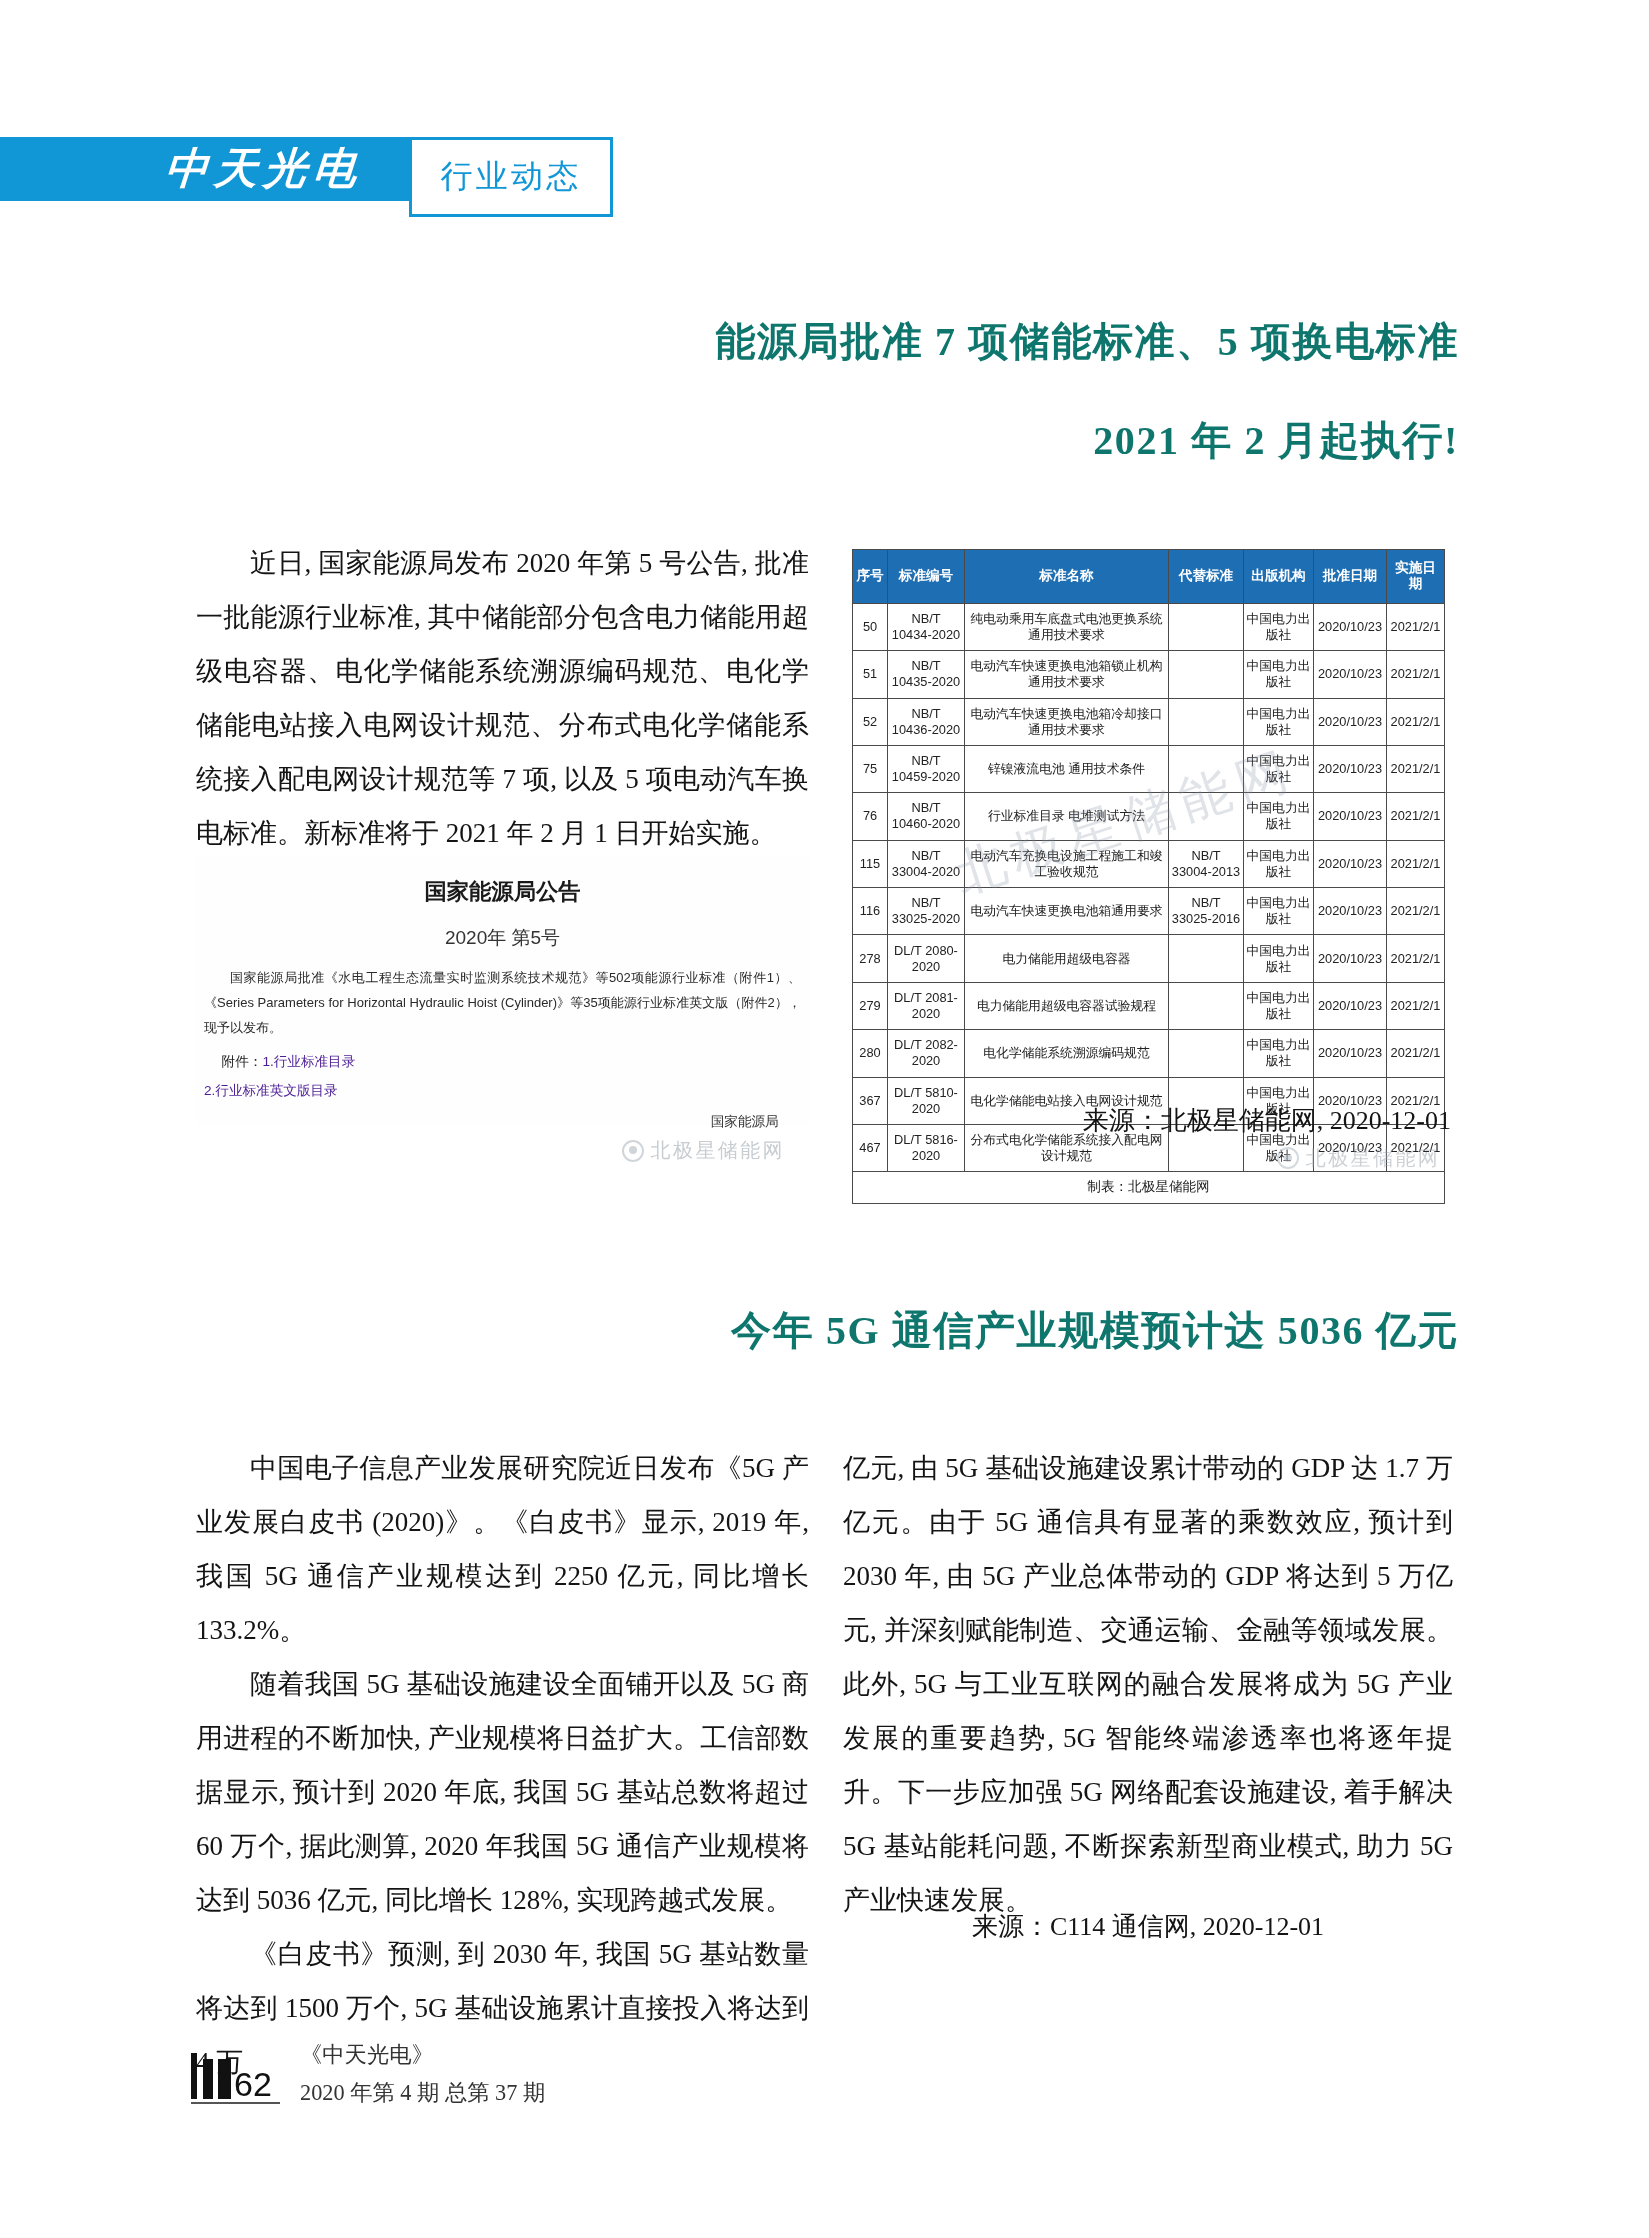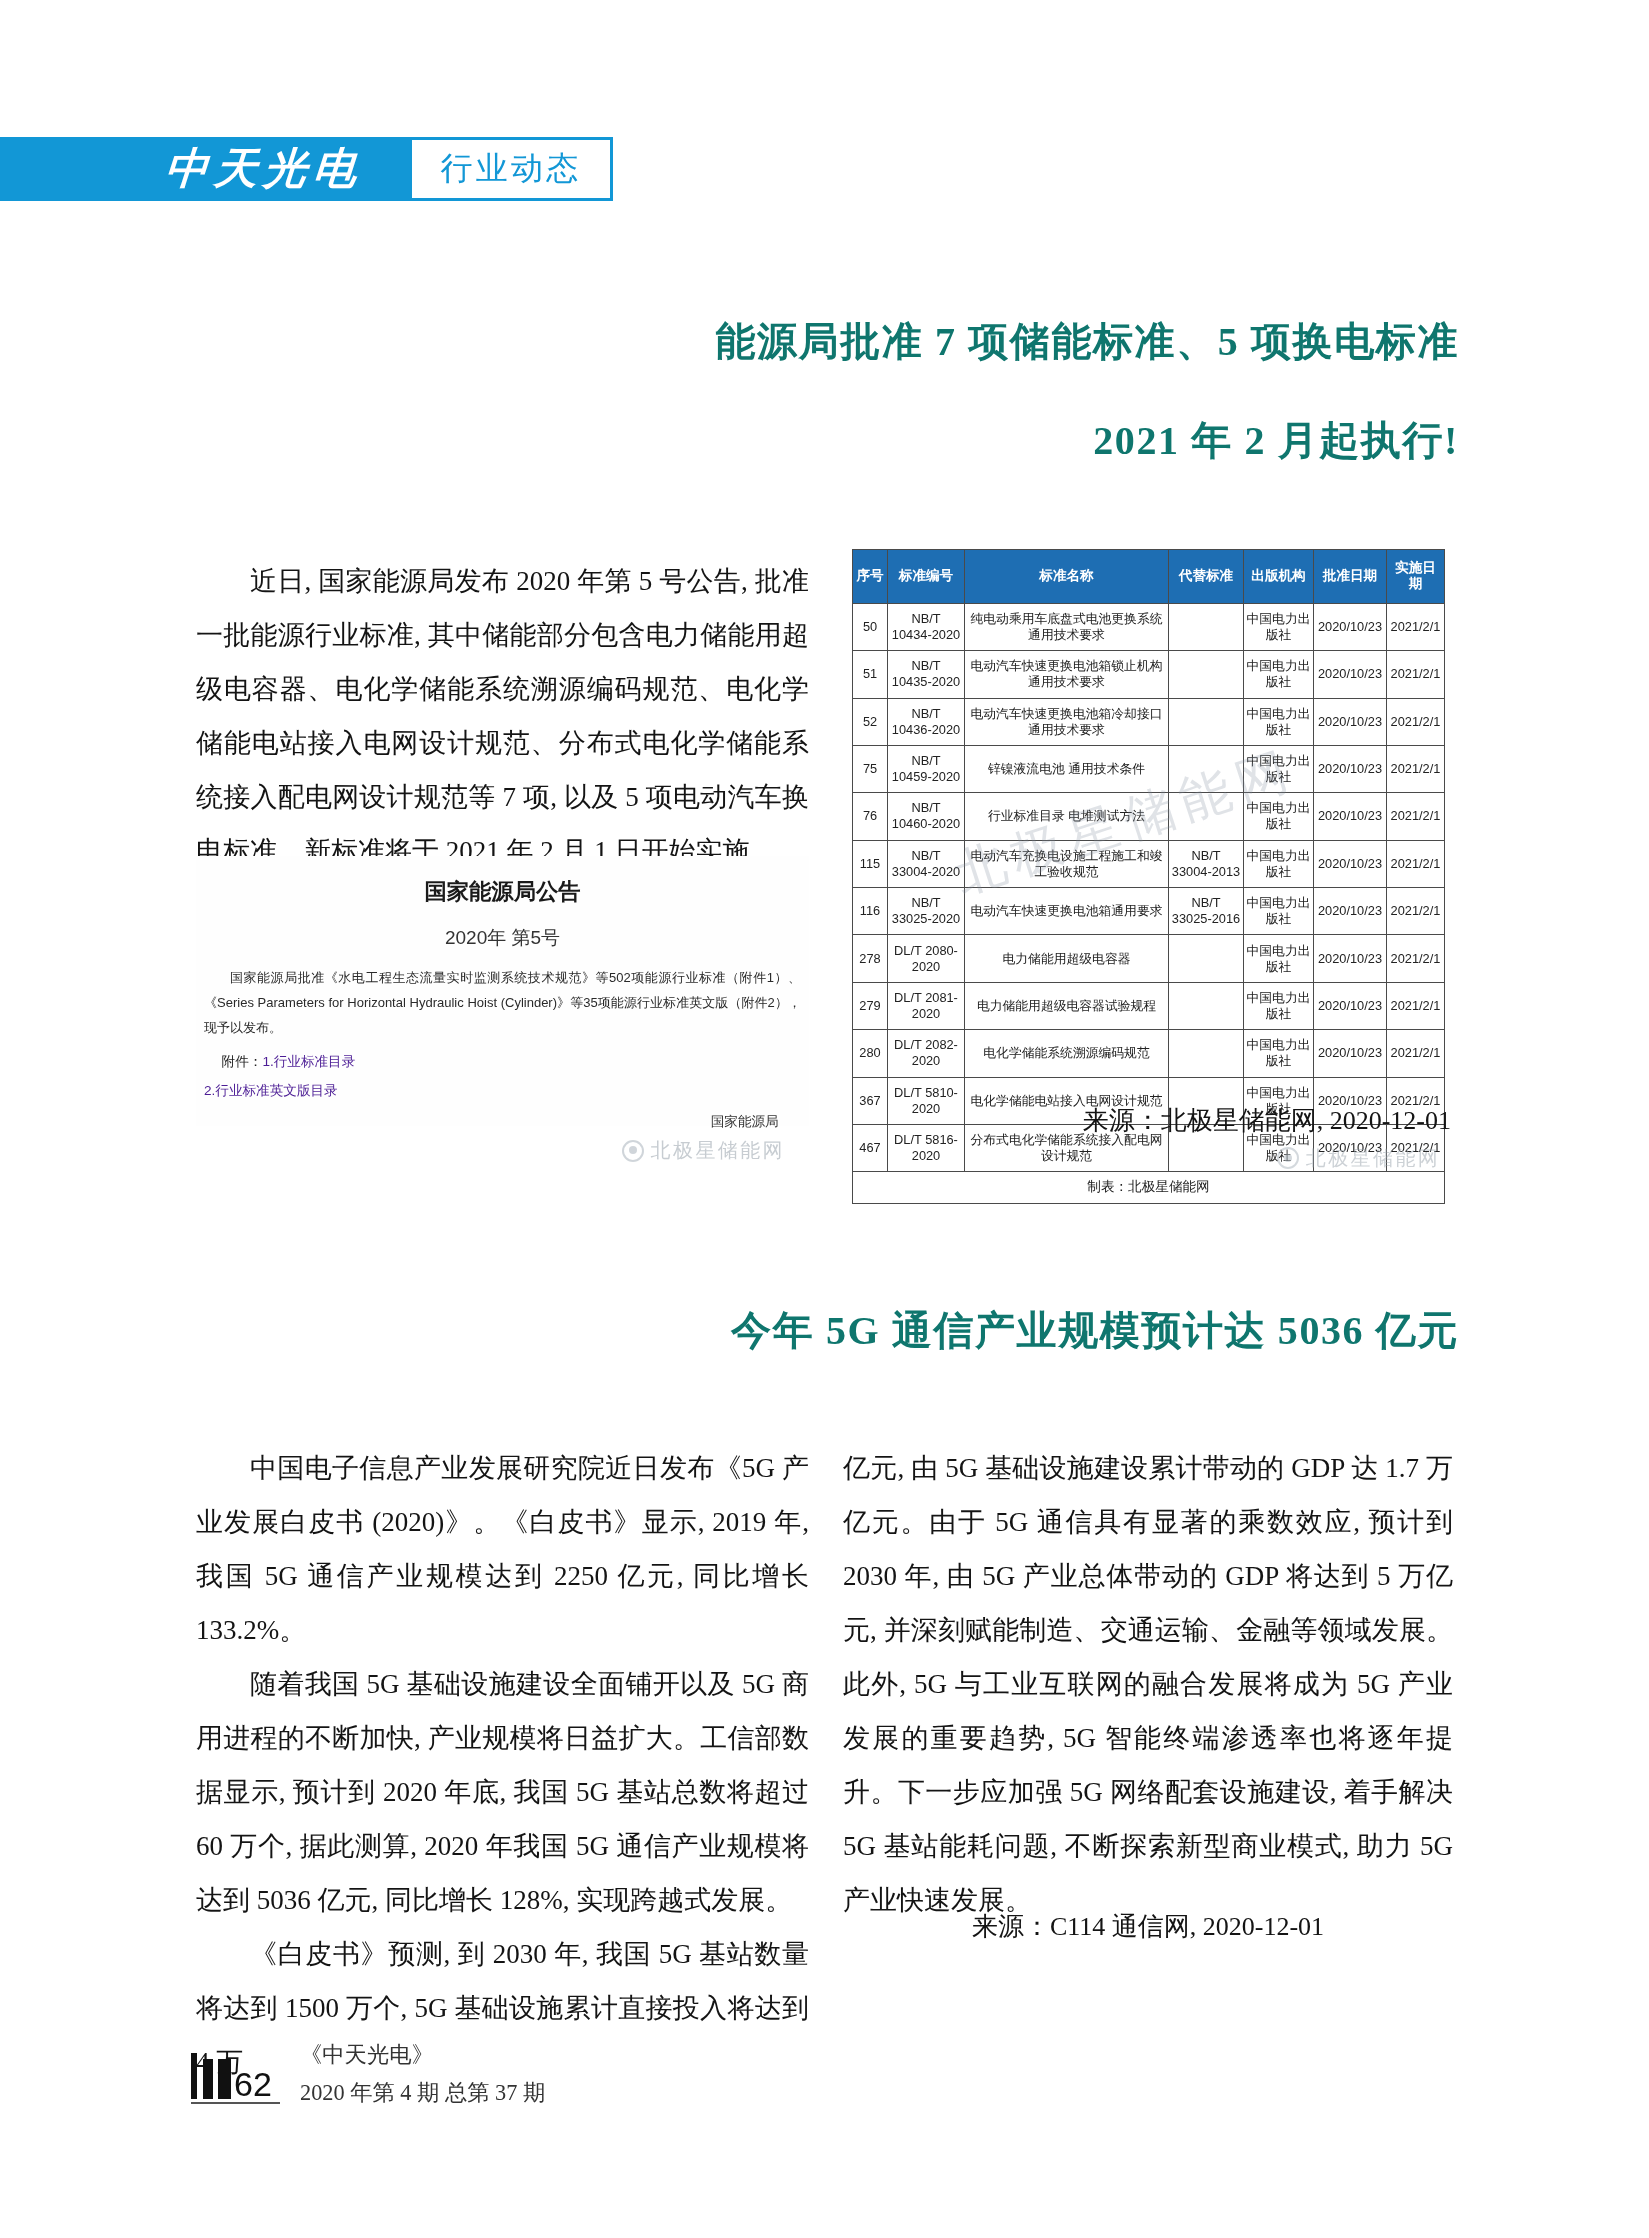--- a/index.html
+++ b/index.html
@@ -4,34 +4,34 @@
 <style>
   html,body{margin:0;padding:0;background:#e8e8e8;}
   .page{position:relative;width:1650px;height:2239px;background:#ffffff;overflow:hidden;
         font-family:"Liberation Serif",serif;color:#141414;}
 
   
   .brand-bar{position:absolute;left:0;top:137px;width:409px;height:64px;background:#1297d6;
              display:flex;align-items:center;justify-content:flex-end;padding-right:46px;box-sizing:border-box;}
   .brand-logo{color:#ffffff;font-size:43px;font-weight:bold;font-style:italic;
               font-family:"Liberation Serif",serif;letter-spacing:6.4px;transform:skewX(-4deg);}
-  .section-box{position:absolute;left:409px;top:137px;width:204px;height:64px;background:#ffffff;
+  .section-box{position:absolute;left:409px;top:137px;width:204px;height:80px;background:#ffffff;
                border:3.2px solid #1297d6;box-sizing:border-box;display:flex;align-items:center;justify-content:center;}
   .section-label{color:#1297d6;font-size:32px;font-family:"Liberation Sans",sans-serif;letter-spacing:3.2px;}
 
   
   .article-title{position:absolute;left:200px;width:1259px;text-align:right;color:#0f766e;
                  font-weight:bold;font-size:40px;letter-spacing:1.6px;line-height:48px;}
   .t1l1{top:318px;} .t1l2{top:417px;} .t2{top:1307px;}
 
   
   .body-col{position:absolute;font-size:27px;line-height:54px;text-align:justify;color:#141414;}
   .body-col p{margin:0;text-indent:2em;}
   .body-col p.noindent{text-indent:0;}
-  .col-a1{left:196px;top:554px;width:613px;}
+  .col-a1{left:196px;top:536px;width:613px;}
   .col-l2{left:196px;top:1441px;width:613px;}
   .col-r2{left:843px;top:1441px;width:610px;}
 
   
   .announce{position:absolute;left:196px;top:856px;width:613px;height:270px;background:#fefefe;
             font-family:"Liberation Sans",sans-serif;color:#222;box-sizing:border-box;padding:21px 8px 0 8px;}
   .ann-title{text-align:center;font-size:22.3px;font-weight:bold;color:#1a1a1a;}
   .ann-issue{text-align:center;font-size:19px;margin-top:17.6px;color:#333;}
   .ann-body{font-size:13px;line-height:25px;text-align:justify;text-indent:2em;margin-top:14.4px;color:#2a2a2a;}
   .ann-attach1{margin-top:12.8px;font-size:13.6px;padding-left:17.6px;}

